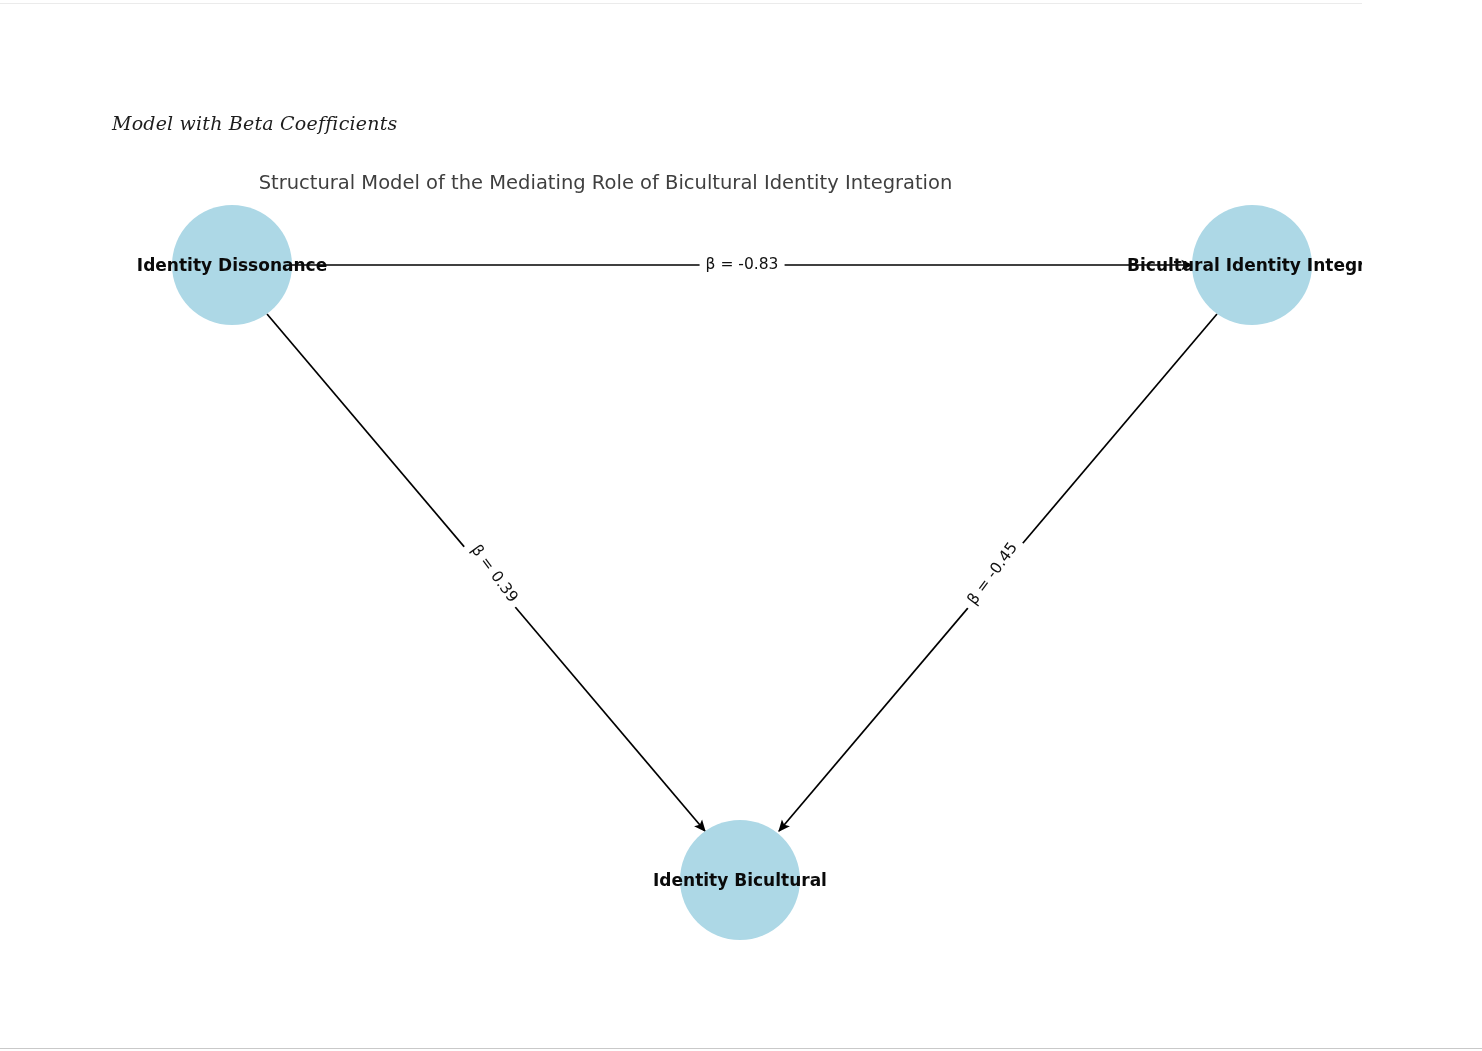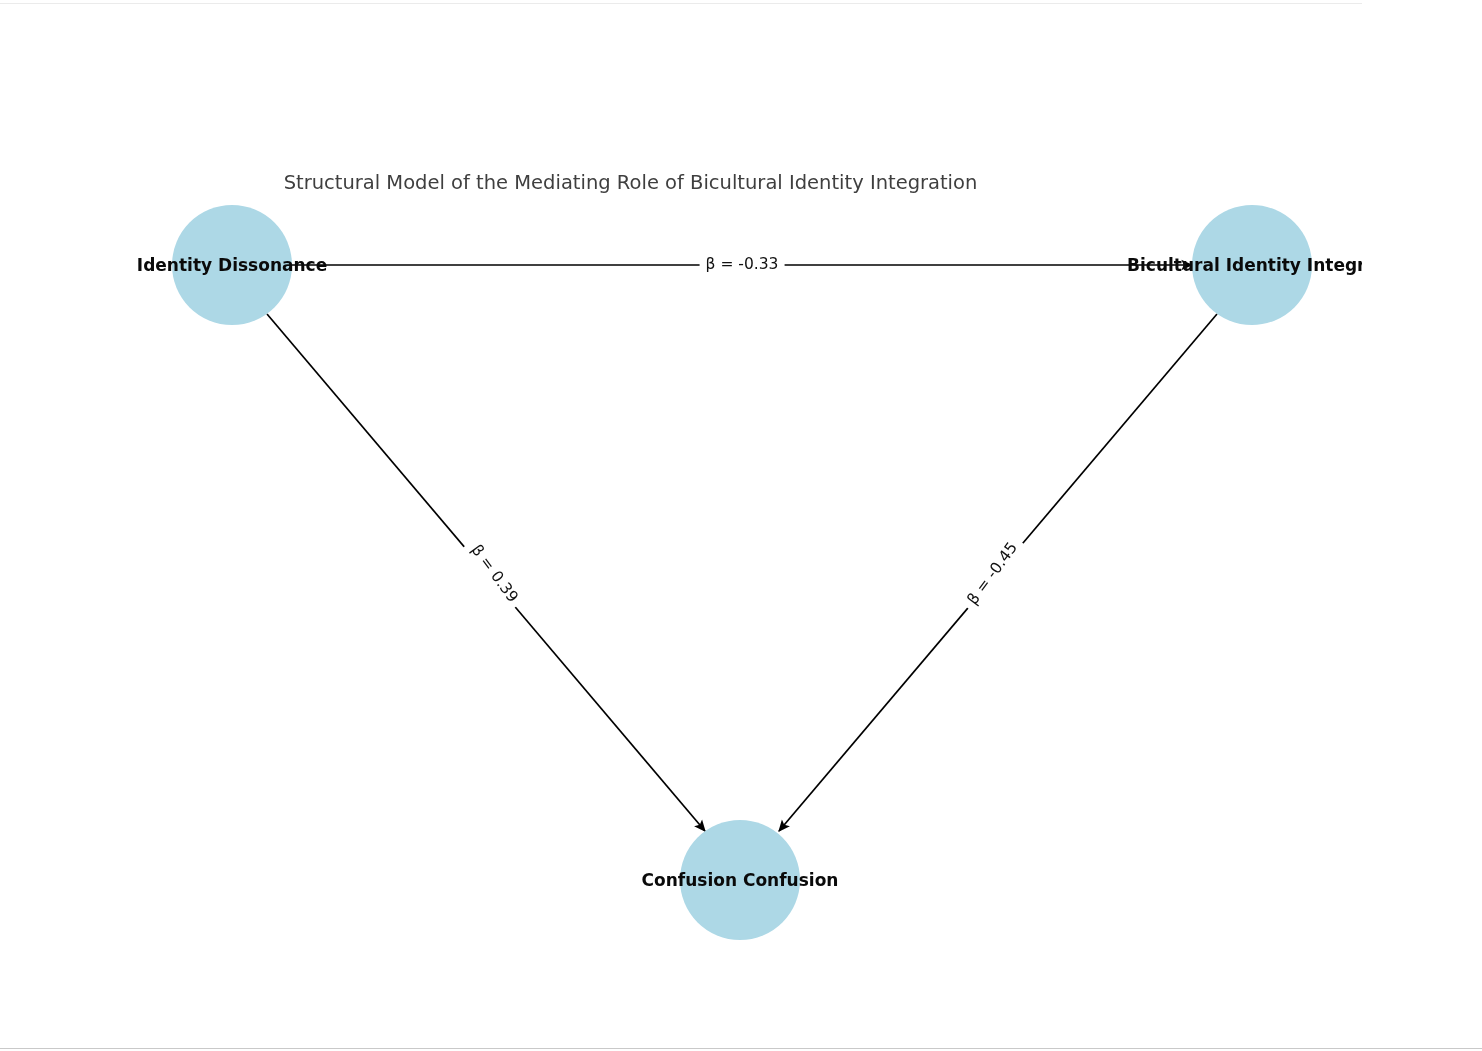--- a/index.html
+++ b/index.html
@@ -63,21 +63,20 @@
     left: 0;
     top: 171px;
     width: 1213px;
     text-align: center;
     font-family: "DejaVu Sans", sans-serif;
     font-size: 19.5px;
     color: #3f3f3f;
     white-space: nowrap;
     
     transform: translateX(-1px);
-    padding-left: 25px;
   }
 
   svg.graph {
     position: absolute;
     left: 0;
     top: 0;
     width: 1482px;
     height: 1051px;
     overflow: visible;
   }
@@ -122,20 +121,21 @@
     background: #ffffff;
   }
 </style>
 </head>
 <body>
 
 <div id="page">
 
   <div class="top-rule"></div>
 
+  <div class="doc-header">Model with Beta Coefficients</div>
 
   <div class="figure">
 
     <div class="fig-title">Structural Model of the Mediating Role of Bicultural Identity Integration</div>
 
     <svg class="graph" viewBox="0 0 1482 1051">
       <defs>
         <marker id="arrow" viewBox="0 0 10 10" refX="9" refY="5" markerWidth="7" markerHeight="7" orient="auto-start-reverse" markerUnits="strokeWidth">
           <path d="M 0 0.6 L 10 5 L 0 9.4 L 2.2 5 Z" fill="#000000"></path>
         </marker>
@@ -153,23 +153,23 @@
         <circle cx="232" cy="265" r="60" fill="#add8e6"></circle>
         <circle cx="1252" cy="265" r="60" fill="#add8e6"></circle>
         <circle cx="740" cy="880" r="60" fill="#add8e6"></circle>
       </g>
     </svg>
 
     <div class="node-label" style="left:232px; top:265px;">Identity Dissonance</div>
 
     <div class="node-label" style="left:1252px; top:265px;">Bicultural Identity Integra</div>
 
-    <div class="node-label" style="left:740px; top:880px;">Confusion Confusion</div>
+    <div class="node-label" style="left:740px; top:880px;">Identity Bicultural</div>
 
-    <div class="edge-label horiz" style="left:742px; top:265px;">β = -0.33</div>
+    <div class="edge-label horiz" style="left:742px; top:265px;">β = -0.83</div>
 
     <div class="edge-label diag-left" style="left:494px; top:574px;">β = 0.39</div>
 
     <div class="edge-label diag-right" style="left:993px; top:574px;">β = -0.45</div>
 
     <div class="clip-mask"></div>
 
   </div>
 
   <div class="bottom-rule"></div>

